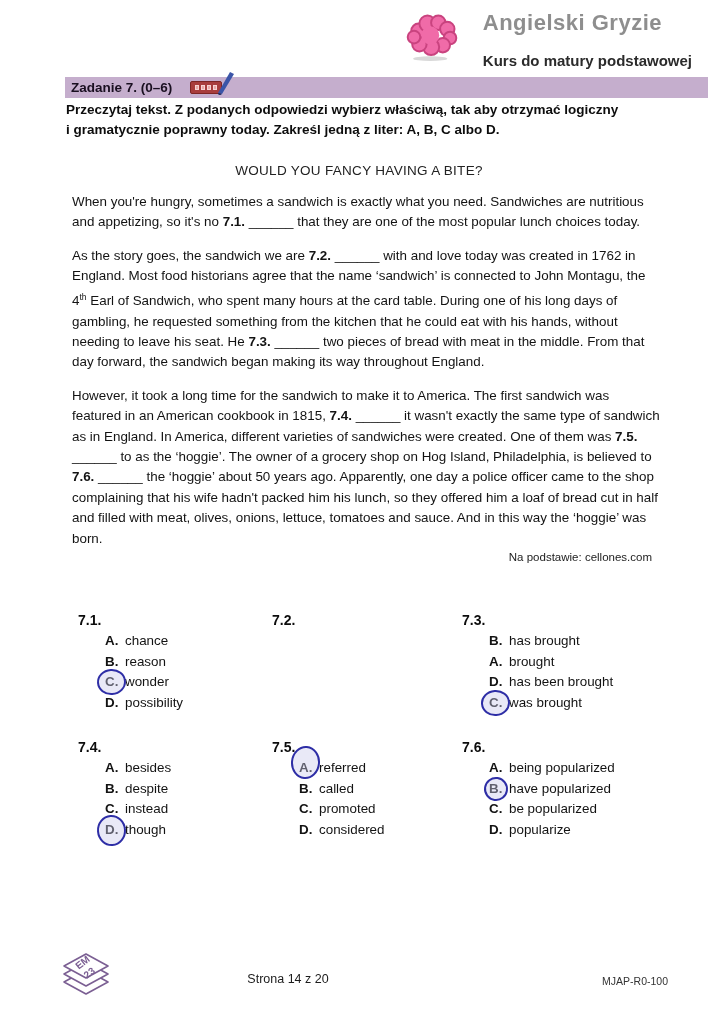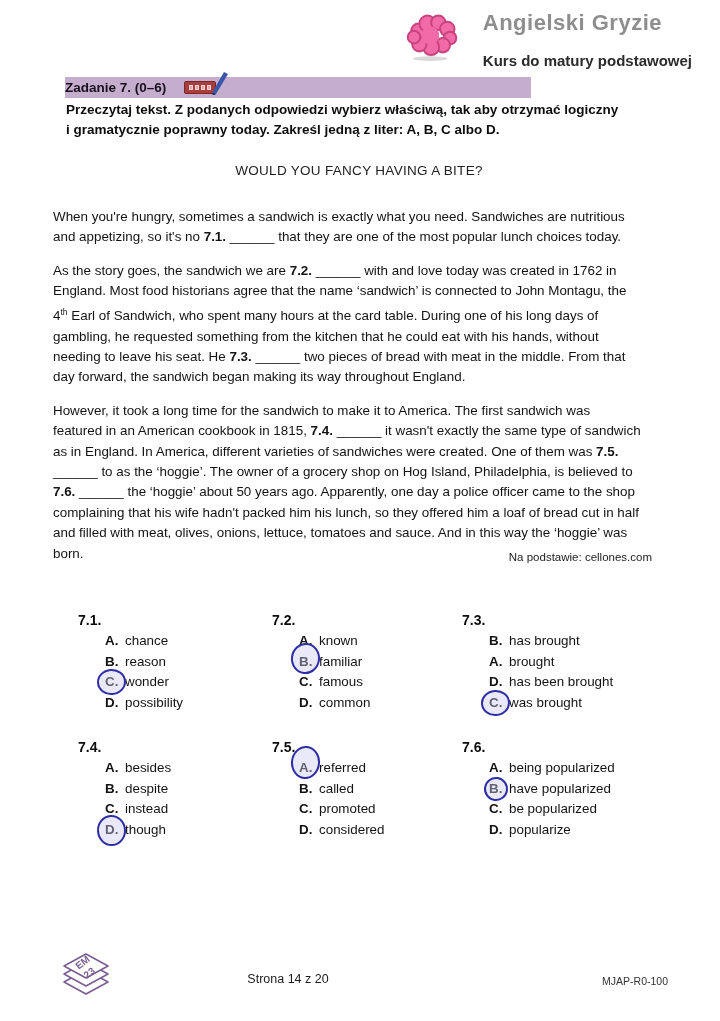--- a/index.html
+++ b/index.html
@@ -12,39 +12,39 @@
   .page { position:absolute; inset:0; background:#fff; }
 
   
   .brand { position:absolute; top:10px; right:28px; display:flex; align-items:center; gap:24px; }
   .brand-text { display:flex; flex-direction:column; }
   .brand-name { font-size:22px; font-weight:bold; color:#8e8e8e; letter-spacing:0.5px; }
   .brand-sub  { font-size:15px; font-weight:bold; color:#2b2b2b; margin-top:16px; }
 
   
   .task-bar {
-    position:absolute; left:65px; top:77px; width:466px; height:21px;
-    background:#c5aecd; display:flex; align-items:center; 
+    position:absolute; left:65px; top:77px; width:643px; height:21px;
+    background:#c5aecd; display:flex; align-items:center; padding-left:6px;
   }
   .task-bar-title { font-size:13.5px; font-weight:bold; color:#190f20; }
   .task-bar-icon { position:relative; margin-left:18px; display:flex; align-items:center; }
   .answer-strip {
     width:32px; height:13px; background:#a83d3d; border:1px solid #7d2525;
     border-radius:2px; display:flex; align-items:center; justify-content:center; gap:2px;
   }
   .answer-strip i { display:block; width:4px; height:5px; background:#e9a8a8; border:1px solid #f6d3d3; }
   .pen-svg { position:absolute; left:26px; top:-12px; }
 
   .instructions { position:absolute; left:66px; top:100px; width:590px;
     font-size:13.5px; font-weight:bold; color:#0d0d0d; line-height:20px; }
 
   
   .passage-title { position:absolute; left:66px; top:163px; width:586px;
     text-align:center; font-size:13.5px; color:#222; letter-spacing:0.3px; }
-  .passage { position:absolute; left:53px; top:192px; width:588px;margin-top:15px; }
+  .passage { position:absolute; left:72px; top:192px; width:588px; }
   .para { font-size:13.4px; line-height:20.4px; color:#131313; margin-bottom:13px; }
   .para .b { font-weight:bold; }
   .para sup { font-size:8.5px; vertical-align:super; }
 
   .source-note { position:absolute; top:551px; right:68px; font-size:11.5px; color:#222; }
 
   
   .questions {
     position:absolute; left:78px; top:610px; width:590px;
     display:grid; grid-template-columns:194px 190px 1fr; row-gap:24px;
@@ -138,26 +138,20 @@
         <div class="q-number">7.1.</div>
         <div class="q-options">
           <div class="option"><span class="opt-letter">A.</span><span class="opt-text">chance</span></div>
           <div class="option"><span class="opt-letter">B.</span><span class="opt-text">reason</span></div>
           <div class="option"><span class="circle-mark"></span><span class="opt-letter">C.</span><span class="opt-text">wonder</span></div>
           <div class="option"><span class="opt-letter">D.</span><span class="opt-text">possibility</span></div>
         </div>
       </div>
       <div class="question q1">
         <div class="q-number">7.2.</div>
-        <div class="q-options">
-          <div class="option"><span class="opt-letter">A.</span><span class="opt-text">known</span></div>
-          <div class="option"><span class="circle-mark"></span><span class="opt-letter">B.</span><span class="opt-text">familiar</span></div>
-          <div class="option"><span class="opt-letter">C.</span><span class="opt-text">famous</span></div>
-          <div class="option"><span class="opt-letter">D.</span><span class="opt-text">common</span></div>
-        </div>
       </div>
       <div class="question q2">
         <div class="q-number">7.3.</div>
         <div class="q-options">
           <div class="option"><span class="opt-letter">B.</span><span class="opt-text">has brought</span></div>
           <div class="option"><span class="opt-letter">A.</span><span class="opt-text">brought</span></div>
           <div class="option"><span class="opt-letter">D.</span><span class="opt-text">has been brought</span></div>
           <div class="option"><span class="circle-mark"></span><span class="opt-letter">C.</span><span class="opt-text">was brought</span></div>
         </div>
       </div>

